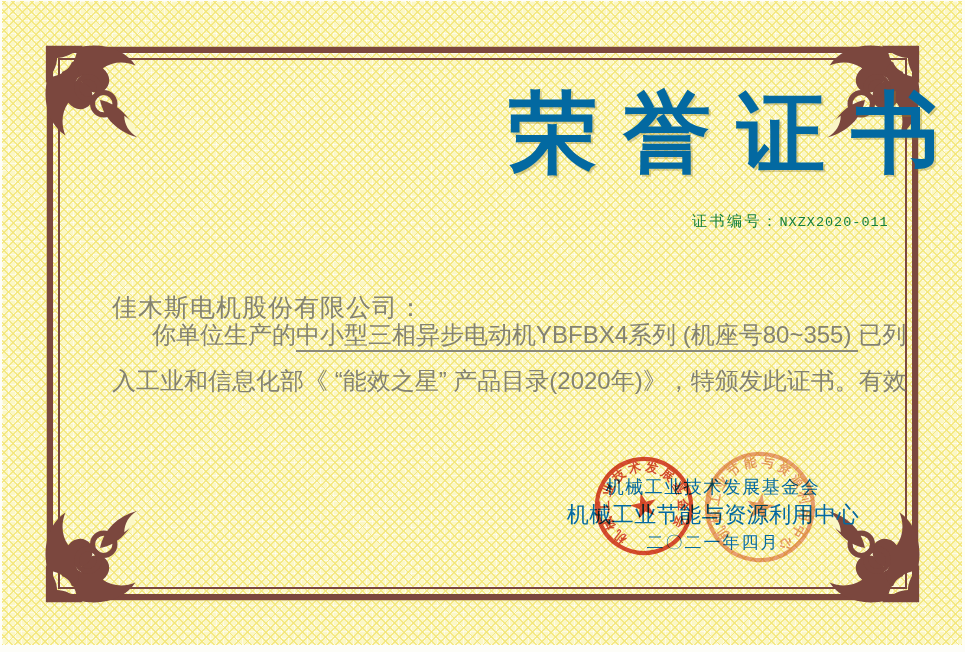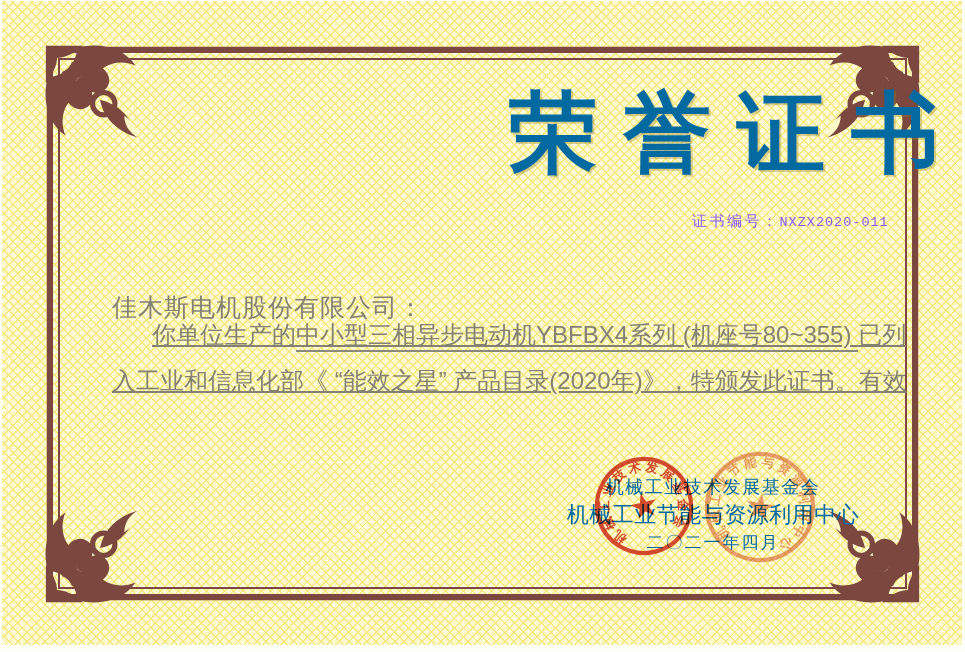--- a/index.html
+++ b/index.html
@@ -36,30 +36,30 @@
   .title{
     position:absolute;left:0;right:0;top:82px;text-align:right;
     font-family:"DejaVu Serif", serif;font-weight:bold;
     font-size:88px;line-height:1.15;letter-spacing:26px;text-indent:26px;
     color:#0369a1;
     text-shadow:2px 2px 0 rgba(150,128,44,.35);
     white-space:nowrap;
   }
   .certno{
     position:absolute;left:692px;top:212px;white-space:nowrap;
-    color:#8b5cf6;font-size:15px;letter-spacing:2.5px;text-align:center;
+    color:#15803d;font-size:15px;letter-spacing:2.5px;text-align:center;
   }
   .certno .val{font-family:"Liberation Mono", monospace;font-size:13.5px;letter-spacing:1px;}
   .recipient{
     position:absolute;left:112px;top:260px;
     color:#838272;font-size:25px;letter-spacing:1px;white-space:nowrap;margin-top:31px;
   }
   .bodytext{
     position:absolute;left:112px;top:312px;width:770px;
-    color:#838272;font-size:24px;line-height:46px;text-decoration:underline;
+    color:#838272;font-size:24px;line-height:46px;
   }
   .bodytext .line{white-space:nowrap;}
   .bodytext .indent{display:inline-block;width:40px;}
   .uline{border-bottom:2px solid #8a897a;padding-bottom:2px;}
   .issuer{
     position:absolute;left:520px;top:473px;width:386px;text-align:center;
     color:#0369a1;font-size:18px;line-height:28px;letter-spacing:1.5px;white-space:nowrap;
   }
   .issuer .l2{font-size:22px;letter-spacing:0.5px;}
   .issuer .date{font-size:17px;letter-spacing:2px;}

